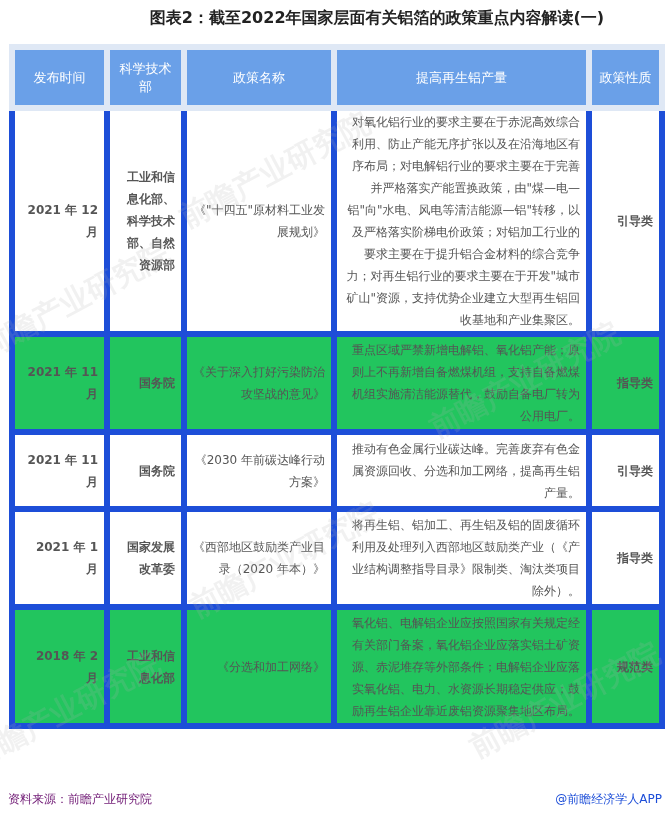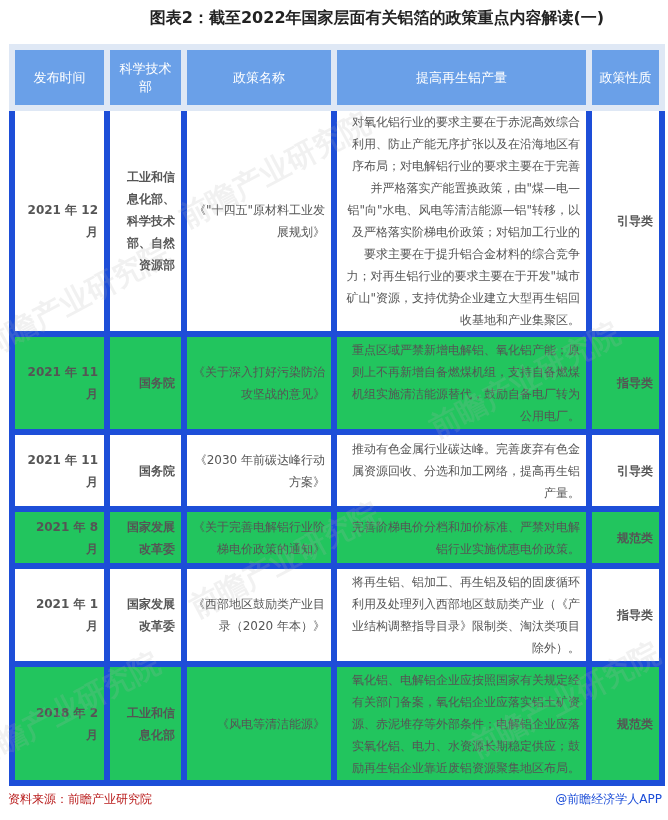--- a/index.html
+++ b/index.html
@@ -23,21 +23,21 @@
       background: #6aa0e8; color: #ffffff; font-weight: normal; font-size: 13px;
       height: 55px; text-align: center; border-color: #dfe8f5;
     }
     table.policy td { line-height: 22px; text-align: right; }
     td.c-center { text-align: center; font-weight: bold; }
     td.c-left { text-align: left; padding-left: 8px; }
     td.c-content { text-align: left; padding: 4px 8px; line-height: 22.5px; }
     tr.gray td { background: #22c55e; }
     tr.white td { background: #ffffff; }
     .footer-left {
-      position: absolute; left: 8px; top: 791px; font-size: 12px; color: #b91c1c;
+      position: absolute; left: 8px; top: 791px; font-size: 12px; color: #701a75;
     }
     .footer-right {
       position: absolute; right: 6px; top: 791px; font-size: 12px; color: #1d4ed8;
     }
     .wm {
       position: absolute; font-size: 30px; font-weight: bold; color: rgba(180,180,180,0.18);
       transform: rotate(-28deg); pointer-events: none; white-space: nowrap;
     }
   </style>
 </head>
@@ -77,38 +77,31 @@
       <td class="c-content">重点区域严禁新增电解铝、氧化铝产能；原则上不再新增自备燃煤机组，支持自备燃煤机组实施清洁能源替代，鼓励自备电厂转为公用电厂。</td>
       <td class="c-center">指导类</td>
     </tr>
     <tr class="white" style="height:77px">
       <td class="c-center">2021 年 11 月</td>
       <td class="c-center">国务院</td>
       <td class="c-left">《2030 年前碳达峰行动方案》</td>
       <td class="c-content">推动有色金属行业碳达峰。完善废弃有色金属资源回收、分选和加工网络，提高再生铝产量。</td>
       <td class="c-center">引导类</td>
     </tr>
-    <tr class="gray" style="height:57px">
-      <td class="c-center">2021 年 8 月</td>
-      <td class="c-center">国家发展改革委</td>
-      <td class="c-left">《关于完善电解铝行业阶梯电价政策的通知》</td>
-      <td class="c-content">完善阶梯电价分档和加价标准、严禁对电解铝行业实施优惠电价政策。</td>
-      <td class="c-center">规范类</td>
-    </tr>
     <tr class="white" style="height:98px">
       <td class="c-center">2021 年 1 月</td>
       <td class="c-center">国家发展改革委</td>
       <td class="c-left">《西部地区鼓励类产业目录（2020 年本）》</td>
       <td class="c-content">将再生铝、铝加工、再生铝及铝的固废循环利用及处理列入西部地区鼓励类产业（《产业结构调整指导目录》限制类、淘汰类项目除外）。</td>
       <td class="c-center">指导类</td>
     </tr>
     <tr class="gray" style="height:119px">
       <td class="c-center">2018 年 2 月</td>
       <td class="c-center">工业和信息化部</td>
-      <td class="c-left">《风电等清洁能源》</td>
+      <td class="c-left">《分选和加工网络》</td>
       <td class="c-content">氧化铝、电解铝企业应按照国家有关规定经有关部门备案，氧化铝企业应落实铝土矿资源、赤泥堆存等外部条件；电解铝企业应落实氧化铝、电力、水资源长期稳定供应；鼓励再生铝企业靠近废铝资源聚集地区布局。</td>
       <td class="c-center">规范类</td>
     </tr>
   </tbody>
 </table>
 
 <div class="wm" style="left:170px; top:150px;">前瞻产业研究院</div>
 <div class="wm" style="left:-30px; top:280px;">前瞻产业研究院</div>
 <div class="wm" style="left:420px; top:360px;">前瞻产业研究院</div>
 <div class="wm" style="left:180px; top:540px;">前瞻产业研究院</div>

